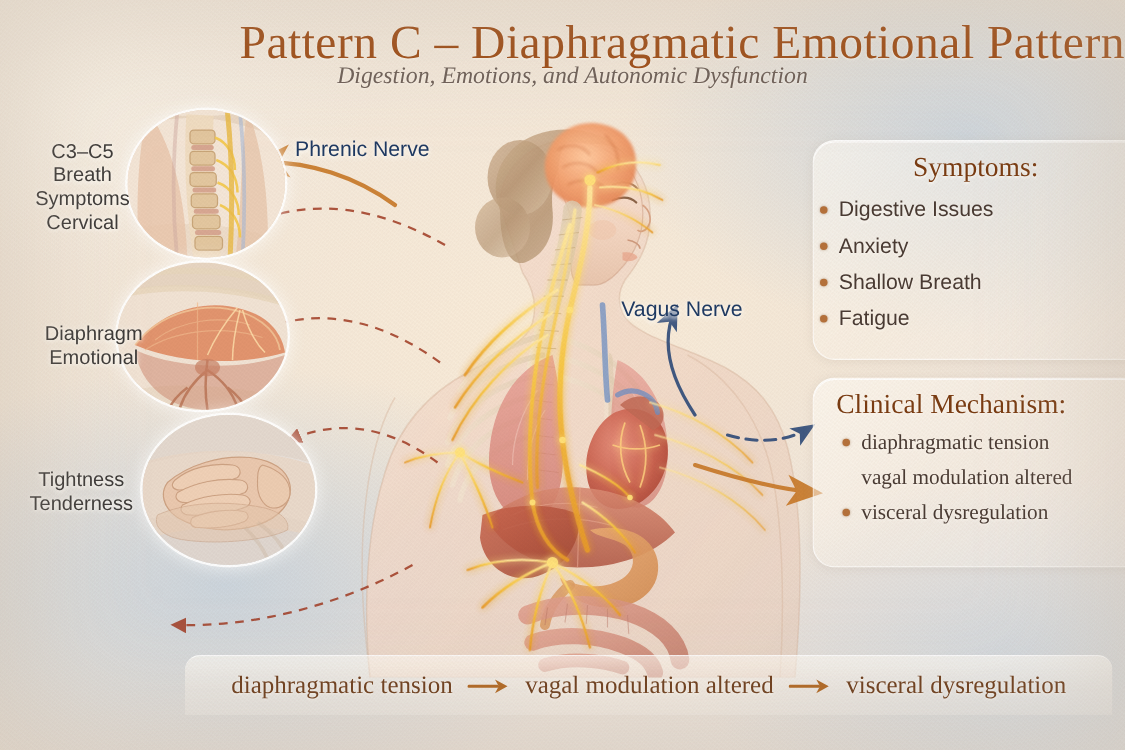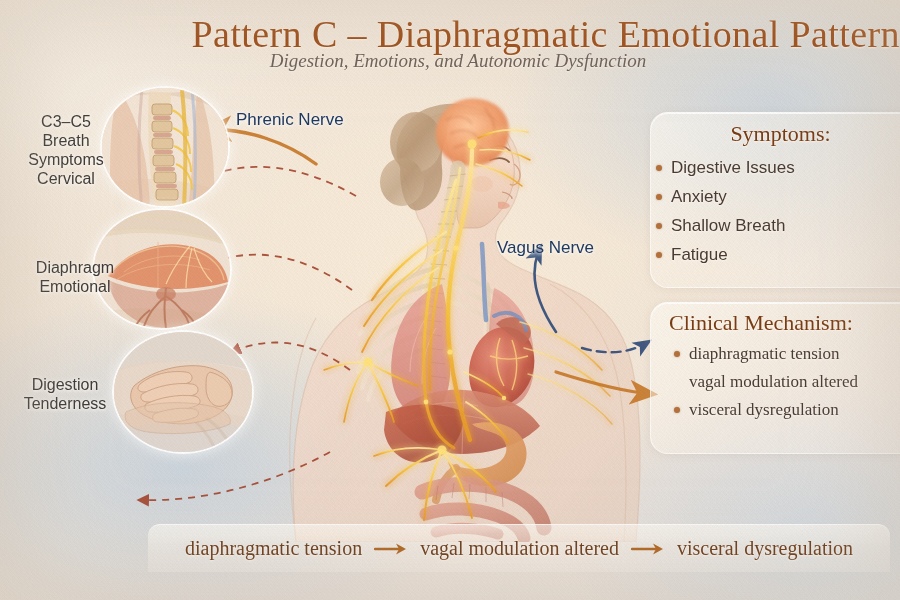--- a/index.html
+++ b/index.html
@@ -588,21 +588,21 @@
         <path d="M12 80 C34 70 66 68 96 74 C110 77 118 84 116 92 C100 100 62 104 34 100 C18 98 8 90 12 80 Z" fill="#e3c6ae" stroke="#c89f81" stroke-width=".8"></path>
       </g>
 
       <g stroke="#cbb69d" stroke-width="3" fill="none" opacity=".35">
         <path d="M92 86 C104 94 114 106 118 120"></path>
         <path d="M82 90 C92 100 100 112 102 122"></path>
       </g>
     </svg>
   </div>
   <div class="inset-label" id="lbl-epigastric">
-    <span>Digestion</span><br>
+    <span>Tightness</span><br>
     <span>Tenderness</span>
   </div>
 
   <div class="nerve-label" id="lbl-phrenic">Phrenic Nerve</div>
   <div class="nerve-label" id="lbl-vagus">Vagus Nerve</div>
 
   <div class="panel" id="panel-symptoms">
     <div class="panel-title">Symptoms:</div>
     <ul class="bullet-list">
       <li class="bullet-item">Digestive Issues</li>

